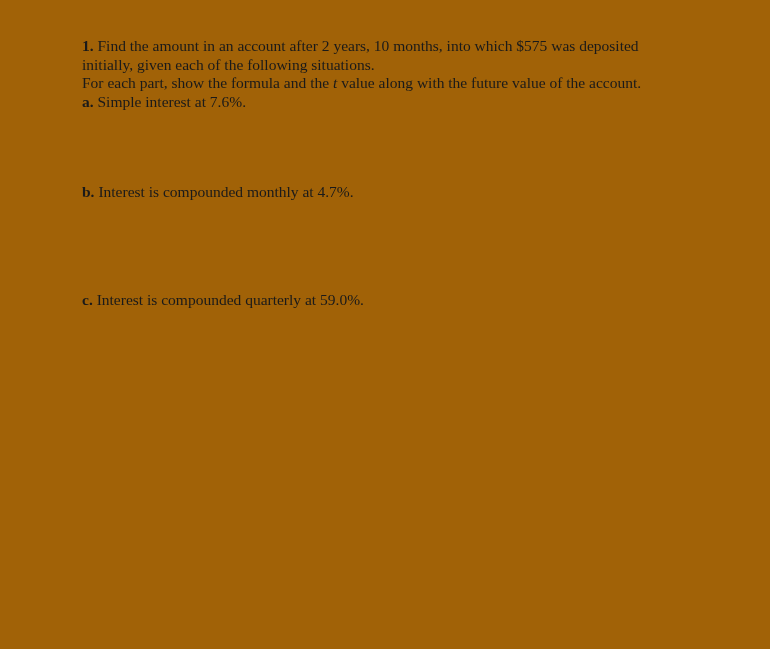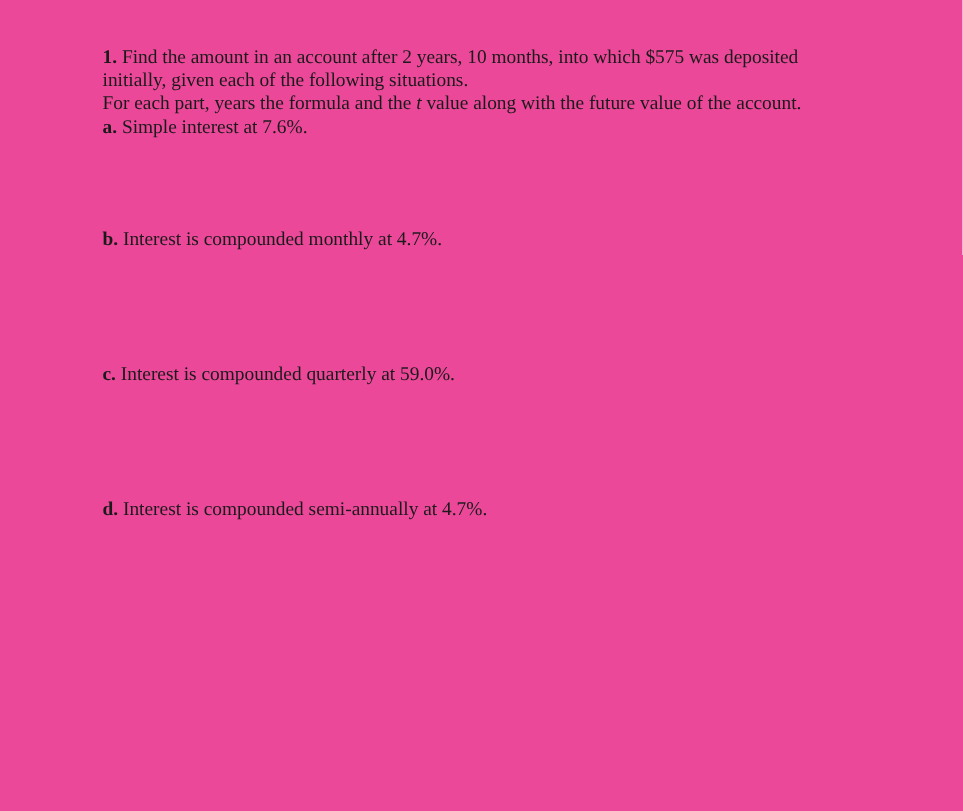--- a/index.html
+++ b/index.html
@@ -10,21 +10,21 @@
     overflow: hidden;
   }
   body {
     font-family: "Liberation Serif", "DejaVu Serif", serif;
     color: #1a1a1a;
   }
   .page {
     position: relative;
     width: 770px;
     height: 649px;
-    background: #ec4899;
+    background: #a16207;
   }
   .content {
     position: absolute;
     left: 82px;
     top: 37px;
     width: 574px;
     font-size: 15.5px;
     line-height: 18.6px;
   }
   .intro p {
@@ -45,26 +45,25 @@
   .part-e { margin-top: 90px; }
 </style>
 </head>
 <body>
 
 <div class="page">
   <div class="content">
 
     <div class="intro">
       <p><span class="problem-number">1.</span><span> Find the amount in an account after 2 years, 10 months, into which $575 was deposited initially, given each of the following situations.</span></p>
-      <p><span>For each part, years the formula and the </span><span class="t-var">t</span><span> value along with the future value of the account.</span></p>
+      <p><span>For each part, show the formula and the </span><span class="t-var">t</span><span> value along with the future value of the account.</span></p>
     </div>
 
     <p class="part part-a"><span class="part-label">a.</span><span> Simple interest at 7.6%.</span></p>
 
     <p class="part part-b"><span class="part-label">b.</span><span> Interest is compounded monthly at 4.7%.</span></p>
 
     <p class="part part-c"><span class="part-label">c.</span><span> Interest is compounded quarterly at 59.0%.</span></p>
 
-    <p class="part part-d"><span class="part-label">d.</span><span> Interest is compounded semi-annually at 4.7%.</span></p>
 
 
   </div>
 </div>
 
 </body></html>

